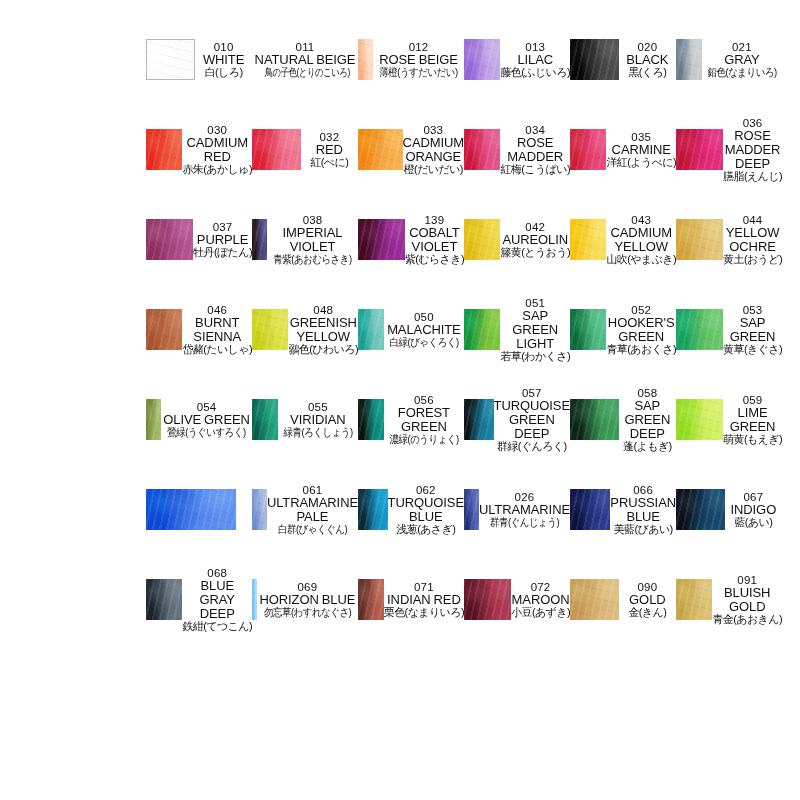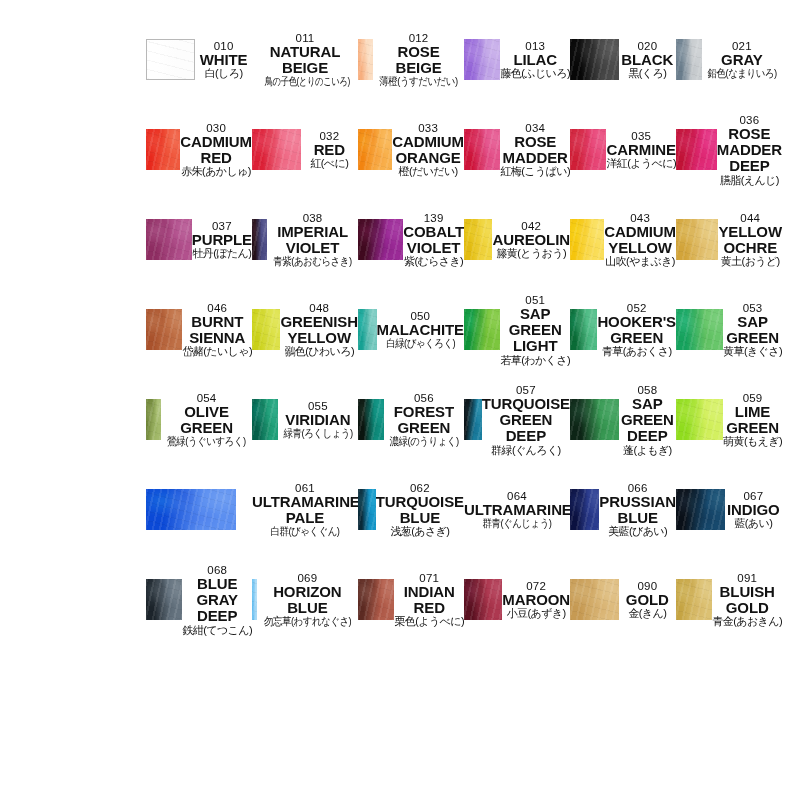--- a/index.html
+++ b/index.html
@@ -84,25 +84,24 @@
     text-align: center;
     line-height: 1.08;
   }
   .code {
     font-size: 11.5px;
     letter-spacing: .2px;
     color: #121212;
     white-space: nowrap;
   }
   .en {
-    font-size: 15px;
+    font-size: 13px;
     letter-spacing: -0.1px;
     color: #121212;
     word-spacing: -0.5px;
-    font-weight: bold;
   }
   .jp {
     font-size: 11px;
     color: #121212;
     letter-spacing: -0.6px;
     white-space: nowrap;
     transform-origin: center top;
   }
   .jp.squeeze {
     transform: scaleX(.86);
@@ -473,21 +472,21 @@
           <div class="en">TURQUOISE BLUE</div>
           <div class="jp">浅葱(あさぎ)</div>
         </div>
       </div>
       <div class="cell">
         <div class="swatch" style="background: linear-gradient(86deg, rgb(31, 47, 120) 0%, rgb(31, 47, 120) 22%, rgb(84, 100, 184) 62%, rgb(84, 100, 184) 100%);">
           <span class="tex"></span>
           <span class="tex2"></span>
         </div>
         <div class="labels">
-          <div class="code">064</div>
+          <div class="code">026</div>
           <div class="en">ULTRAMARINE</div>
           <div class="jp squeeze">群青(ぐんじょう)</div>
         </div>
       </div>
       <div class="cell">
         <div class="swatch" style="background: linear-gradient(90deg, rgb(11, 17, 64) 0%, rgb(11, 17, 64) 22%, rgb(43, 60, 142) 62%, rgb(43, 60, 142) 100%);">
           <span class="tex"></span>
           <span class="tex2"></span>
         </div>
         <div class="labels">
@@ -530,21 +529,21 @@
         </div>
       </div>
       <div class="cell">
         <div class="swatch" style="background: linear-gradient(96deg, rgb(92, 42, 34) 0%, rgb(92, 42, 34) 22%, rgb(180, 96, 78) 62%, rgb(180, 96, 78) 100%);">
           <span class="tex"></span>
           <span class="tex2"></span>
         </div>
         <div class="labels">
           <div class="code">071</div>
           <div class="en">INDIAN RED</div>
-          <div class="jp">栗色(ようべに)</div>
+          <div class="jp">栗色(なまりいろ)</div>
         </div>
       </div>
       <div class="cell">
         <div class="swatch" style="background: linear-gradient(86deg, rgb(90, 16, 32) 0%, rgb(90, 16, 32) 22%, rgb(173, 56, 80) 62%, rgb(173, 56, 80) 100%);">
           <span class="tex"></span>
           <span class="tex2"></span>
         </div>
         <div class="labels">
           <div class="code">072</div>
           <div class="en">MAROON</div>

